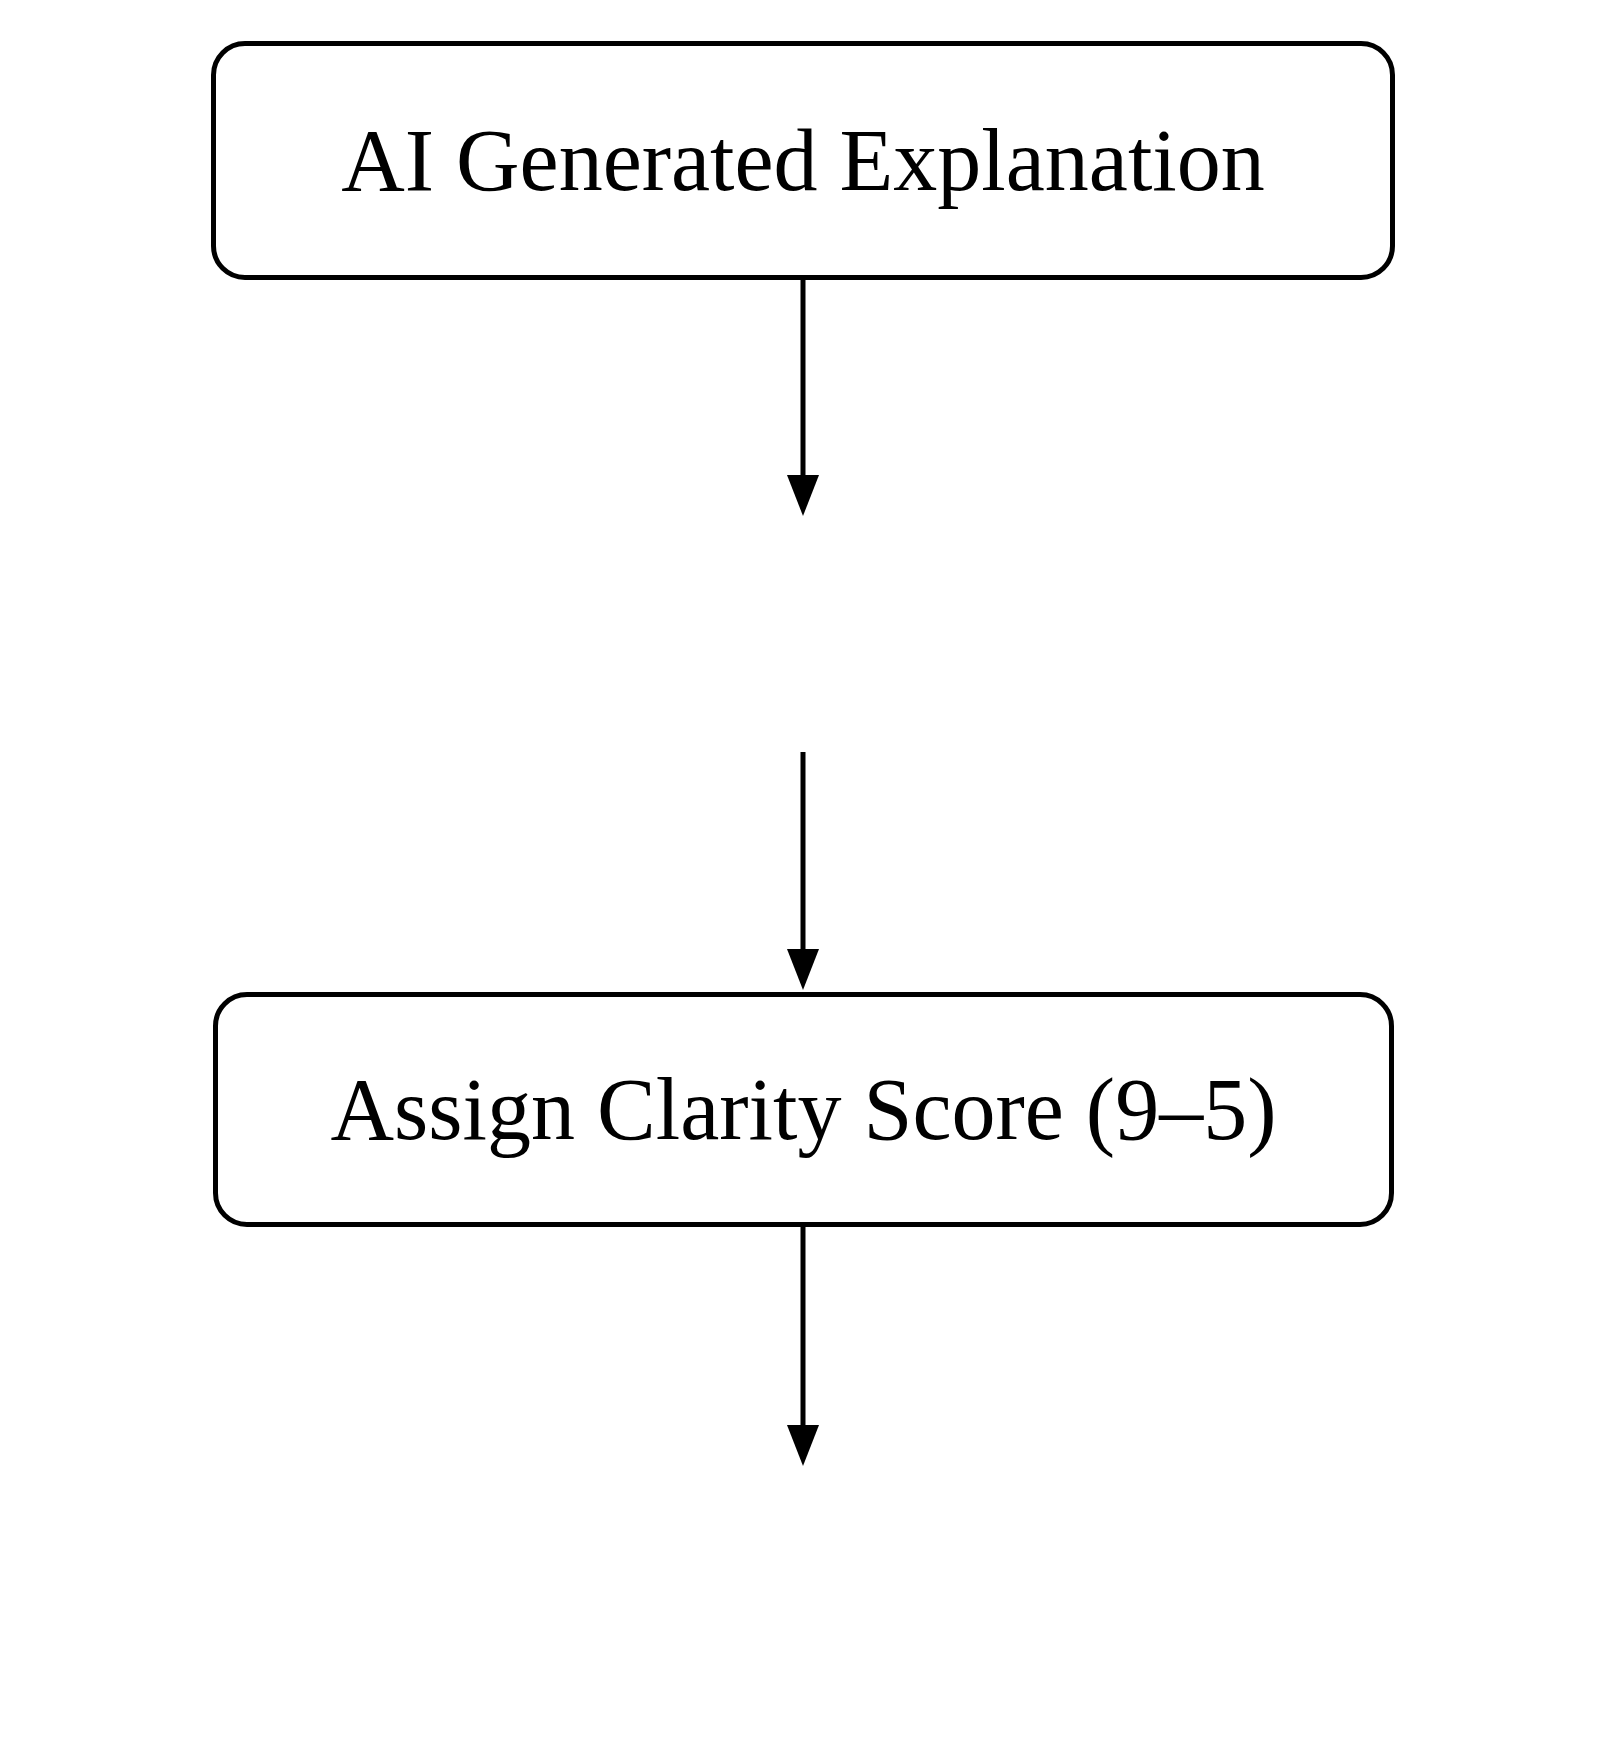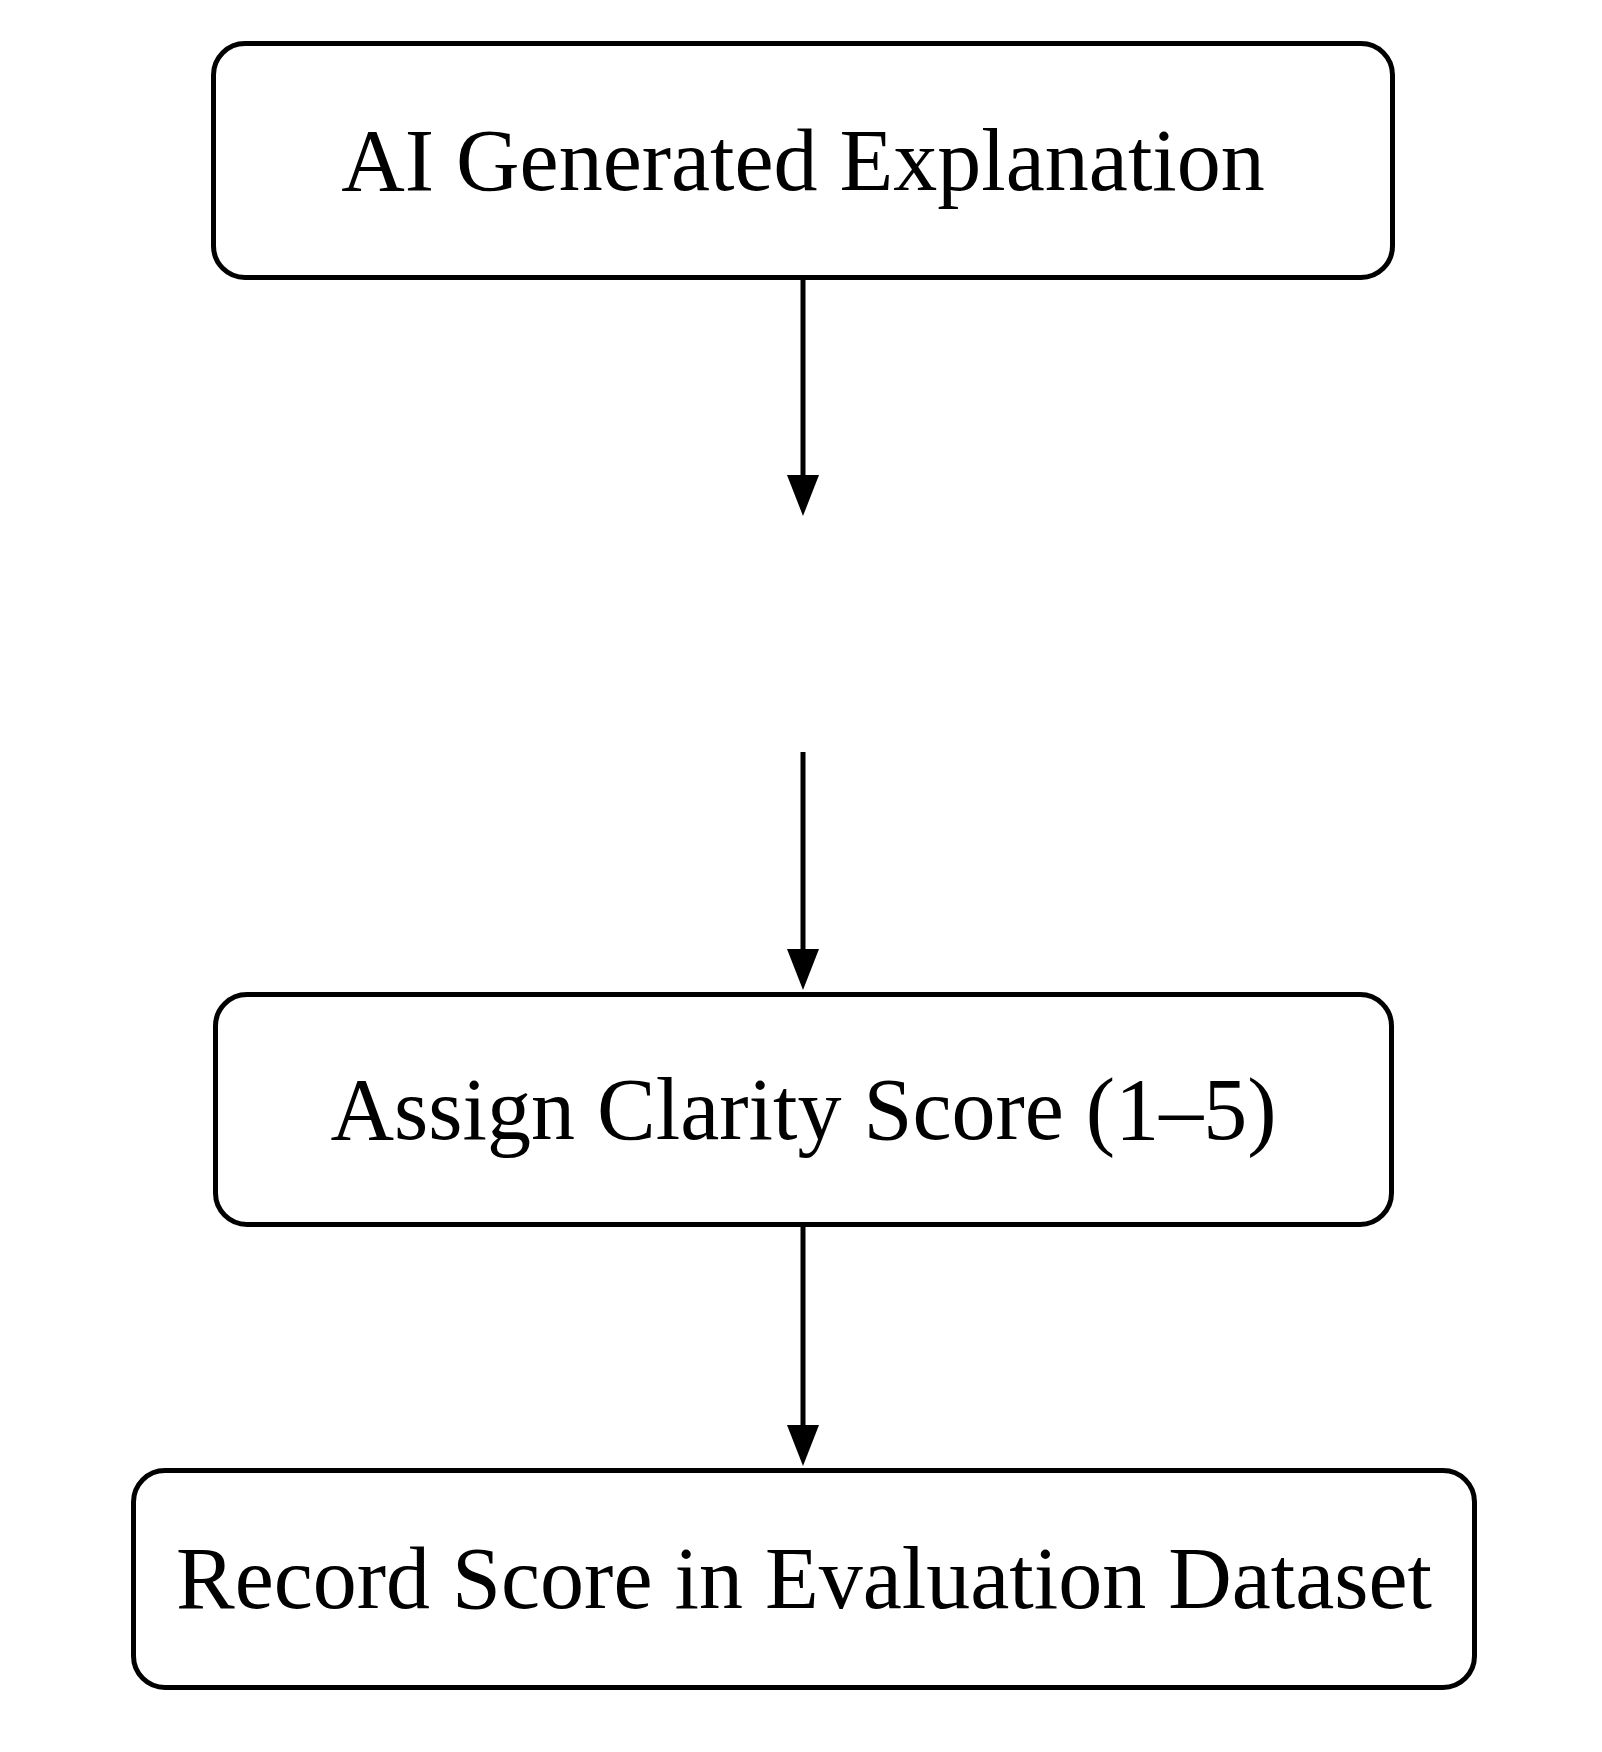--- a/index.html
+++ b/index.html
@@ -73,20 +73,17 @@
       <polygon points="787,1425 819,1425 803,1466" fill="#000000"></polygon>
     </g>
   </svg>
 
   <div class="node-box" id="node-1">
     <span class="node-label">AI Generated Explanation</span>
   </div>
 
 
   <div class="node-box" id="node-3">
-    <span class="node-label">Assign Clarity Score (1–5)</span>
+    <span class="node-label">Assign Clarity Score (9–5)</span>
   </div>
 
-  <div class="node-box" id="node-4">
-    <span class="node-label">Record Score in Evaluation Dataset</span>
-  </div>
 
 </div>
 
 </body></html>

